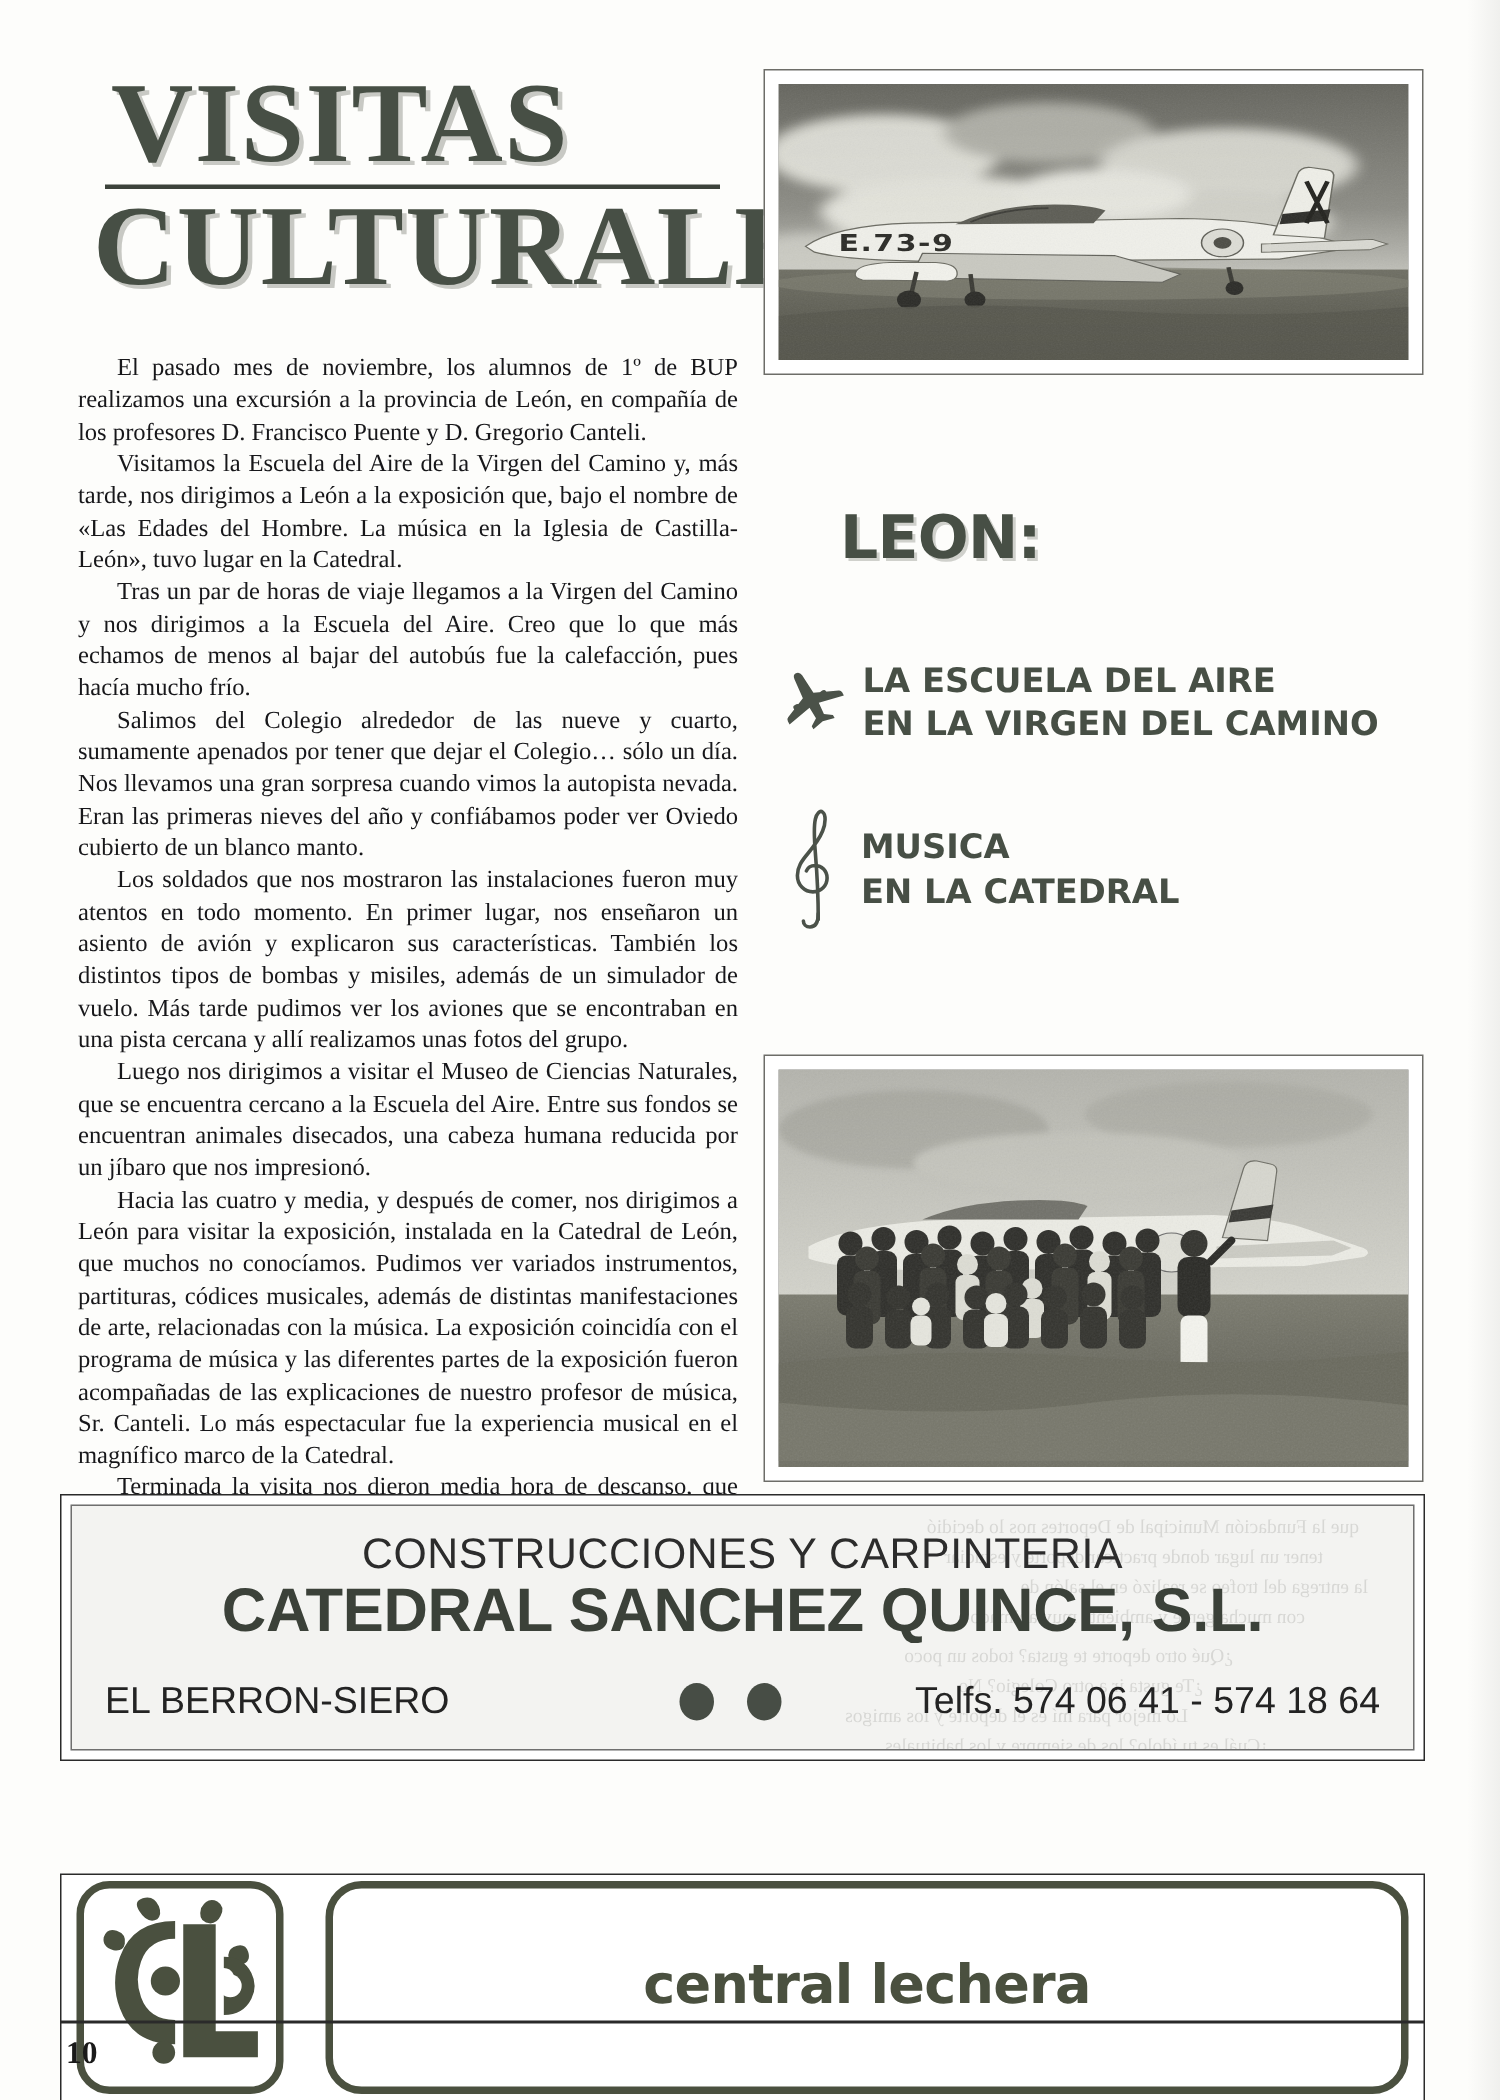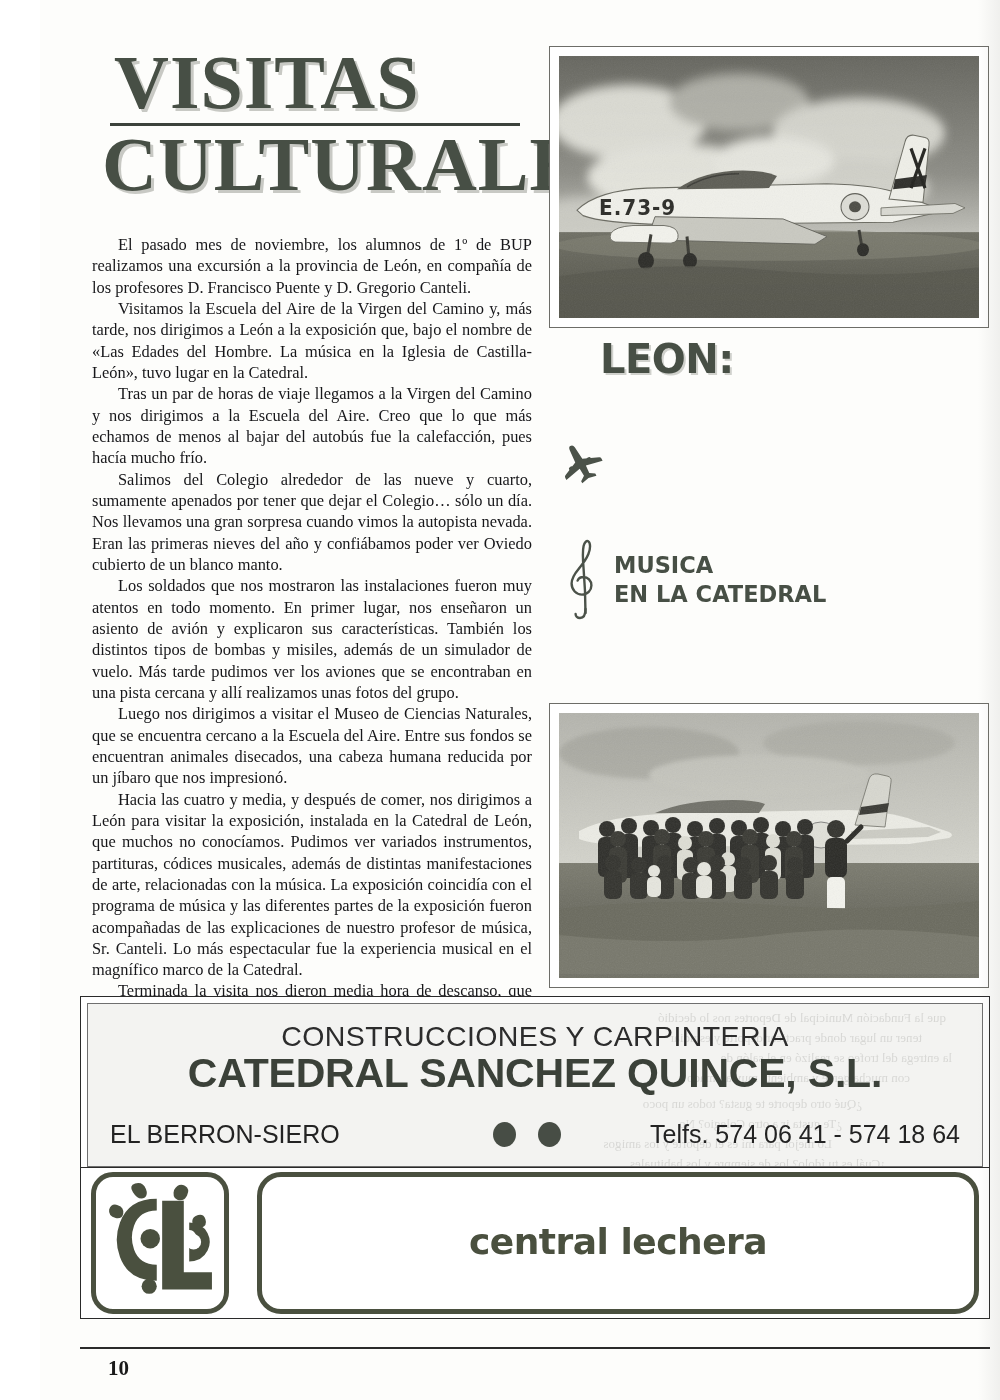--- a/index.html
+++ b/index.html
@@ -12,21 +12,20 @@
     height: 1400px;
     position: relative;
     overflow: hidden;
     font-family: "Liberation Serif", serif;
     color: #1b1b1b;
   }
   .page {
     position: absolute;
     inset: 0;
     background: #fdfdfb;
-    margin-left: 40px;
   }
   
   .scan-edge {
     position: absolute;
     top: 0; right: 0;
     width: 22px; height: 1400px;
     background: linear-gradient(to right, rgba(0,0,0,0.0), rgba(120,120,115,0.10));
     pointer-events: none;
   }
 
@@ -109,21 +108,21 @@
     position: absolute;
     border: 1.5px solid #6d6d68;
     background: #ffffff;
     padding: 9px;
     box-sizing: border-box;
   }
   .photo-top {
     left: 509px;
     top: 46px;
     width: 440px;
-    height: 282px;
+    height: 204px;
   }
   .photo-bottom {
     left: 509px;
     top: 703px;
     width: 440px;
     height: 285px;
   }
   .photo-img {
     width: 100%;
     height: 100%;
@@ -255,21 +254,21 @@
     top: 116px;
     font-family: "Liberation Sans", sans-serif;
     font-size: 25px;
     color: #232323;
   }
 
   
   .ad-two {
     position: absolute;
     left: 40px;
-    top: 1167px;
+    top: 1249px;
     width: 910px;
     height: 152px;
     border: 1.6px solid #2a2a2a;
     box-sizing: border-box;
     background: #ffffff;
     padding: 7px 10px;
     display: flex;
     align-items: center;
     gap: 28px;
   }
@@ -316,21 +315,21 @@
   .footer-rule {
     position: absolute;
     left: 40px;
     top: 1347px;
     width: 910px;
     height: 2px;
     background: #2a2a2a;
   }
   .page-number {
     position: absolute;
-    left: 68px;
+    left: 44px;
     top: 1356px;
     font-family: "Liberation Serif", serif;
     font-weight: 700;
     font-size: 21px;
     color: #1a1a1a;
   }
 </style>
 </head>
 <body>
 
@@ -441,20 +440,24 @@
 
   <div class="topic topic-1">
     <span class="topic-icon">
       <svg width="48" height="48" viewBox="0 0 48 48" aria-hidden="true">
         <g fill="#4b5249" transform="rotate(-28 24 24)">
           <path d="M23 3 q3 0 3.4 3.2 L27.6 20 l15.6 6.6 q1.4 .6 1.4 2.2 v2.4 l-17 -3.6 l-.5 8.2 l5 3.4 v2.4 l-8 -1.8 l-8 1.8 v-2.4 l5 -3.4 l-.5 -8.2 l-17 3.6 v-2.4 q0 -1.6 1.4 -2.2 L19.6 20 L20.6 6.2 Q21 3 23 3 z"></path>
           <rect x="11" y="21.5" width="4.4" height="5.4" rx="1.6"></rect>
           <rect x="31" y="21.5" width="4.4" height="5.4" rx="1.6"></rect>
         </g>
       </svg>
+    </span>
+    <span class="topic-lines">
+      <span>LA ESCUELA DEL AIRE</span><br>
+      <span>EN LA VIRGEN DEL CAMINO</span>
     </span>
   </div>
 
   <div class="topic topic-2">
     <span class="topic-icon">
       <svg width="40" height="86" viewBox="0 0 40 86" aria-hidden="true">
         <g fill="none" stroke="#4b5249" stroke-width="2.4" stroke-linecap="round" stroke-linejoin="round">
           <path d="M21.5 78 C21.5 62 20.6 46 19.6 34 C18.8 24 18.4 16 19.6 11 C20.4 7.4 22.6 5 24.4 6.4 C26.6 8 26.6 13.6 24.4 19 C22.4 24 18.2 29.6 14.6 34 C10.4 39 7.6 43 7.6 48.6 C7.6 55 12.4 59.6 18 59.6 C23.4 59.6 27.4 55.4 27.4 50.4 C27.4 45.6 23.8 42 19.4 42 C16.6 42 14.4 43.6 13.6 45.6"></path>
           <path d="M21.5 74 C21.5 79.6 19.6 83 16 83 C13.4 83 11.6 81.2 11.6 79"></path>
         </g>

